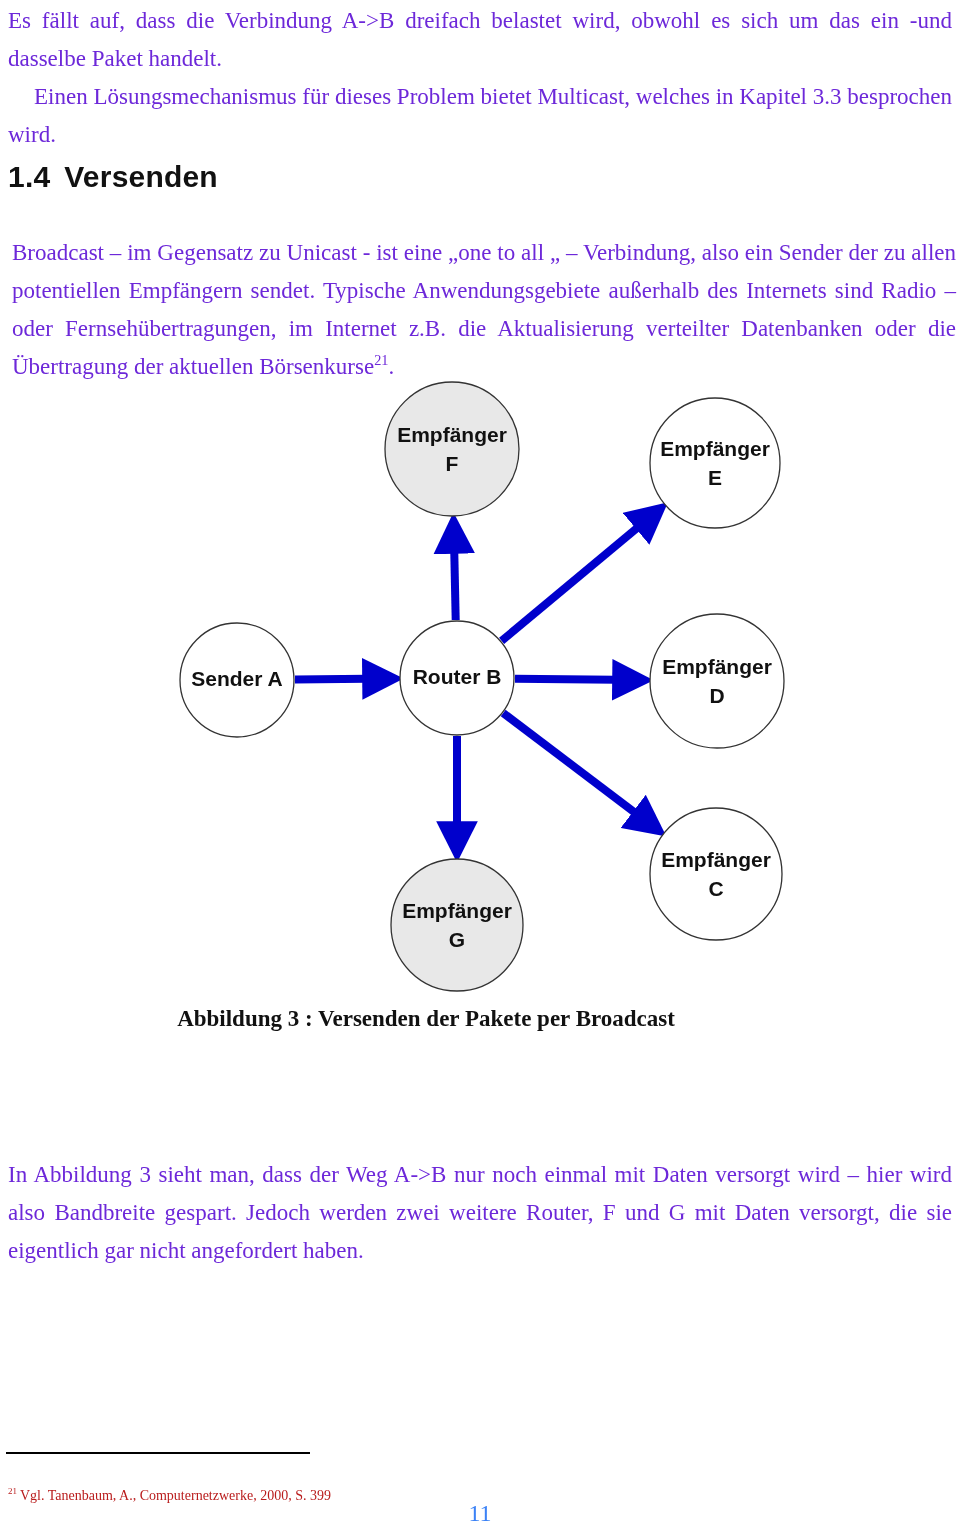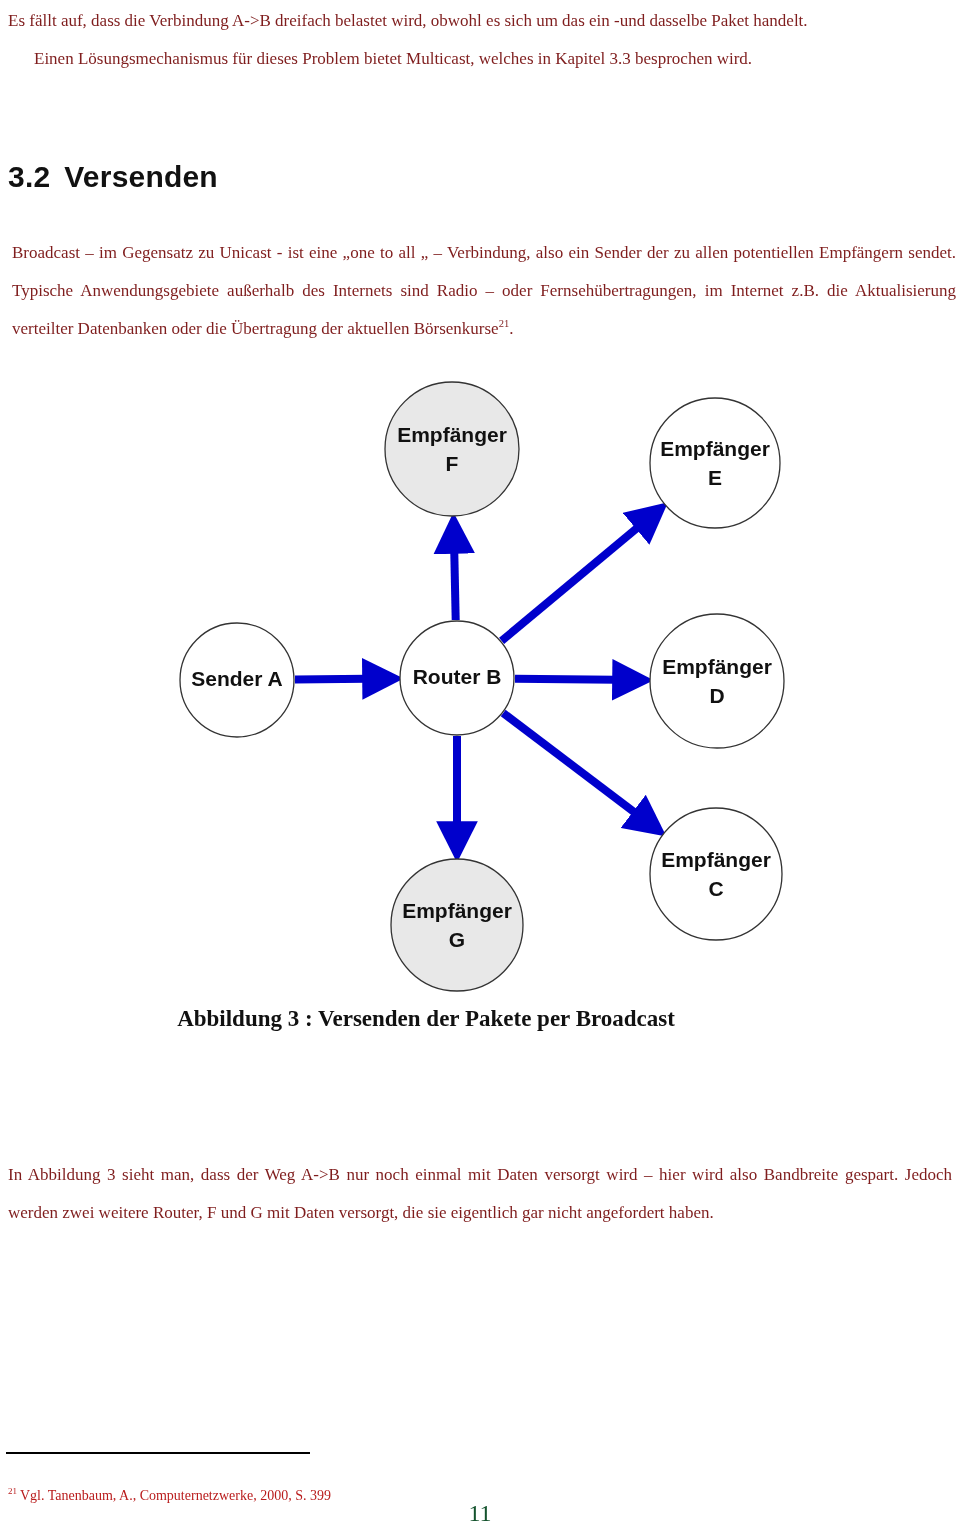--- a/index.html
+++ b/index.html
@@ -15,24 +15,24 @@
     color: #000000;
     overflow: hidden;
   }
   .page {
     position: relative;
     width: 960px;
     height: 1537px;
   }
   .body-text {
     font-family: "Liberation Serif", "DejaVu Serif", serif;
-    font-size: 17px;
+    font-size: 23px;
     line-height: 38px;
     text-align: justify;
-    color: #7f1d1d;
+    color: #6d28d9;
   }
   .para {
     margin: 0;
   }
   .indent-line {
     text-indent: 26px;
   }
   .top-block {
     position: absolute;
     left: 8px;
@@ -131,35 +131,35 @@
     margin-right: 3px;
   }
   .page-number {
     position: absolute;
     left: 0;
     top: 1500px;
     width: 960px;
     text-align: center;
     font-family: "Liberation Serif", "DejaVu Serif", serif;
     font-size: 24px;
-    color: #14532d;
+    color: #3b82f6;
   }
 </style>
 </head>
 <body>
 
 <div class="page">
 
   <div class="top-block body-text">
     <p class="para">Es fällt auf, dass die Verbindung A-&gt;B dreifach belastet wird, obwohl es sich um das ein -und dasselbe Paket handelt.</p>
     <p class="para indent-line">Einen Lösungsmechanismus für dieses Problem bietet Multicast, welches in Kapitel 3.3 besprochen wird.</p>
   </div>
 
   <div class="heading">
-    <span class="num">3.2</span><span>Versenden</span>
+    <span class="num">1.4</span><span>Versenden</span>
   </div>
 
   <div class="intro-block body-text">
     <p class="para"><span>Broadcast – im Gegensatz zu Unicast - ist eine „one to all „ – Verbindung, also ein Sender der zu allen potentiellen Empfängern sendet. Typische Anwendungsgebiete außerhalb des Internets sind Radio – oder Fernsehübertragungen, im Internet z.B. die Aktualisierung verteilter Datenbanken oder die Übertragung der aktuellen Börsenkurse</span><span class="sup">21</span><span>.</span></p>
   </div>
 
   <div class="figure">
     <svg id="diagram-svg" width="960" height="630" viewBox="0 0 960 630">
       <defs>
         <marker id="arrowblue" markerWidth="5.2" markerHeight="5.2" refX="3.6" refY="2.6" orient="auto" markerUnits="strokeWidth">

